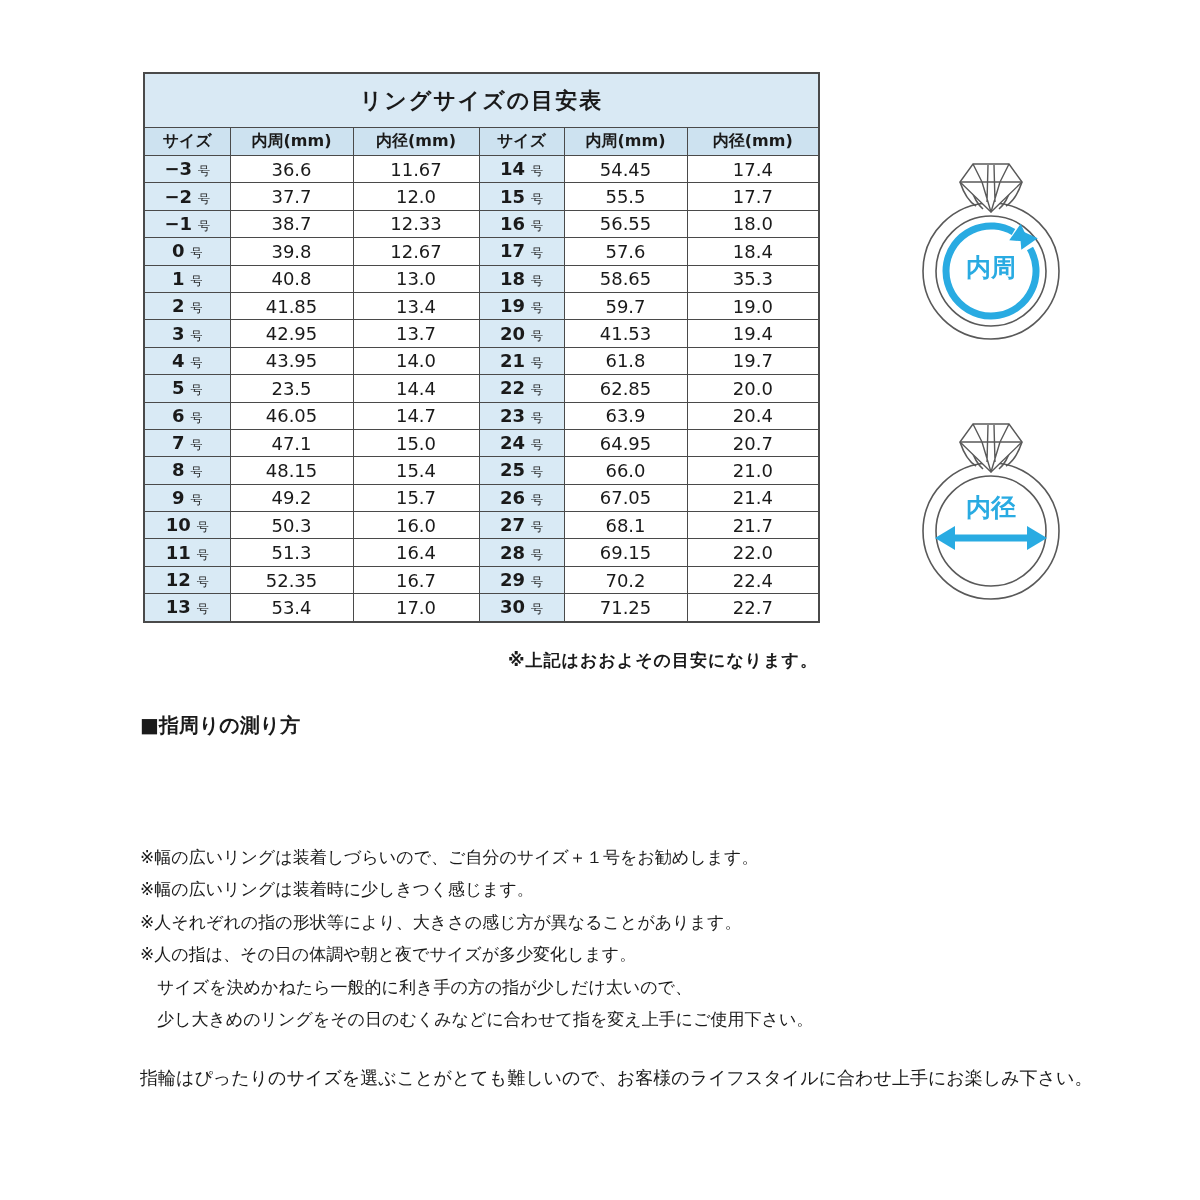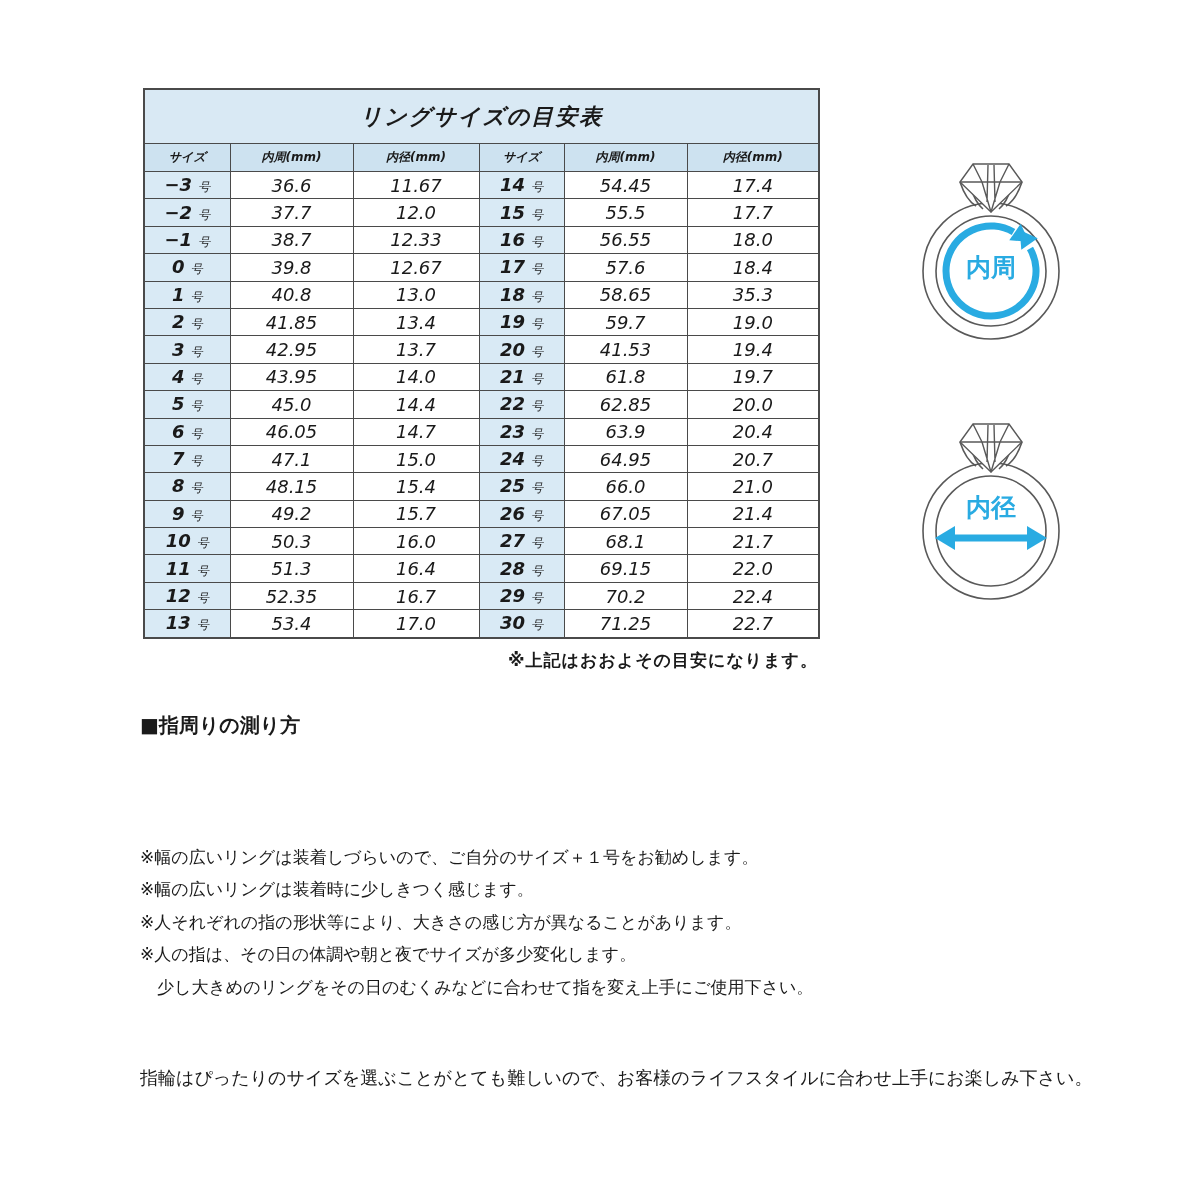--- a/index.html
+++ b/index.html
@@ -5,36 +5,35 @@
   html,body { margin:0; padding:0; background:#ffffff; }
   body {
     width:1200px; height:1200px;
     font-family:"DejaVu Sans","Liberation Sans",sans-serif;
     color:#1a1a1a;
   }
   .page { position:relative; width:1200px; height:1200px; overflow:hidden; }
 
   
   .size-table {
-    position:absolute; left:143px; top:88px; width:675px;
+    position:absolute; left:143px; top:72px; width:675px;
     border-collapse:collapse; table-layout:fixed;
     border:2px solid #4a4a4a;
-    font-style:italic;
   }
   .size-table th, .size-table td {
     border:1px solid #4a4a4a; padding:0; text-align:center;
     overflow:hidden; white-space:nowrap;
   }
   .title-cell {
     height:53px; background:#d9e9f4;
     font-size:22px; font-weight:700; letter-spacing:2px;
   }
   .header-row th {
     height:27px; background:#cde2f0;
-    font-size:12px; font-weight:700;
+    font-size:16px; font-weight:700;
   }
   .size-table td { height:26.4px; }
   .num-cell { font-size:18px; font-weight:400; background:#ffffff; }
   .size-cell { background:#d9eaf5; font-weight:700; font-size:18px; }
   .size-suffix { font-size:12px; font-weight:400; margin-left:6px; }
 
   .footnote {
     position:absolute; top:649px; right:382px;
     font-size:17px; font-weight:600; letter-spacing:1px;
   }
@@ -140,21 +139,21 @@
         <tr>
           <td class="size-cell"><span>4</span><span class="size-suffix">号</span></td>
           <td class="num-cell">43.95</td>
           <td class="num-cell">14.0</td>
           <td class="size-cell"><span>21</span><span class="size-suffix">号</span></td>
           <td class="num-cell">61.8</td>
           <td class="num-cell">19.7</td>
         </tr>
         <tr>
           <td class="size-cell"><span>5</span><span class="size-suffix">号</span></td>
-          <td class="num-cell">45.0</td>
+          <td class="num-cell">23.5</td>
           <td class="num-cell">14.4</td>
           <td class="size-cell"><span>22</span><span class="size-suffix">号</span></td>
           <td class="num-cell">62.85</td>
           <td class="num-cell">20.0</td>
         </tr>
         <tr>
           <td class="size-cell"><span>6</span><span class="size-suffix">号</span></td>
           <td class="num-cell">46.05</td>
           <td class="num-cell">14.7</td>
           <td class="size-cell"><span>23</span><span class="size-suffix">号</span></td>
@@ -259,17 +258,18 @@
   </svg>
 
   <div class="abs section-heading">■指周りの測り方</div>
 
 
   <div class="abs notes">
     <p>※幅の広いリングは装着しづらいので、ご自分のサイズ＋１号をお勧めします。</p>
     <p>※幅の広いリングは装着時に少しきつく感じます。</p>
     <p>※人それぞれの指の形状等により、大きさの感じ方が異なることがあります。</p>
     <p>※人の指は、その日の体調や朝と夜でサイズが多少変化します。</p>
+    <p>　サイズを決めかねたら一般的に利き手の方の指が少しだけ太いので、</p>
     <p>　少し大きめのリングをその日のむくみなどに合わせて指を変え上手にご使用下さい。</p>
   </div>
 
   <div class="abs closing">指輪はぴったりのサイズを選ぶことがとても難しいので、お客様のライフスタイルに合わせ上手にお楽しみ下さい。</div>
 </div>
 
 </body></html>

